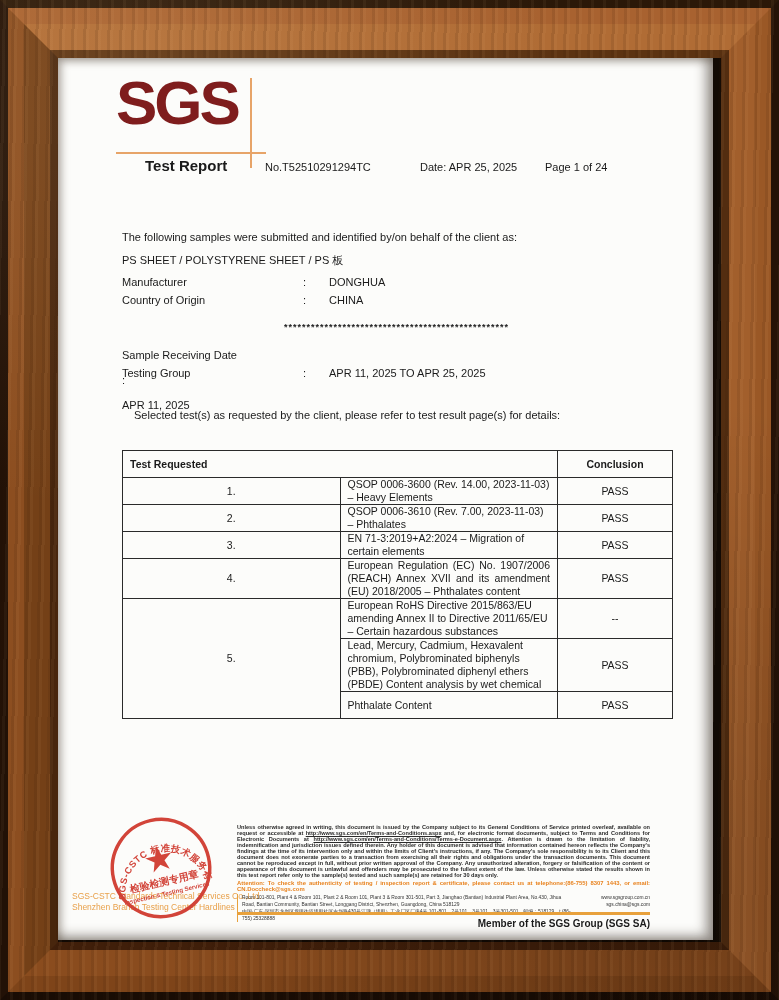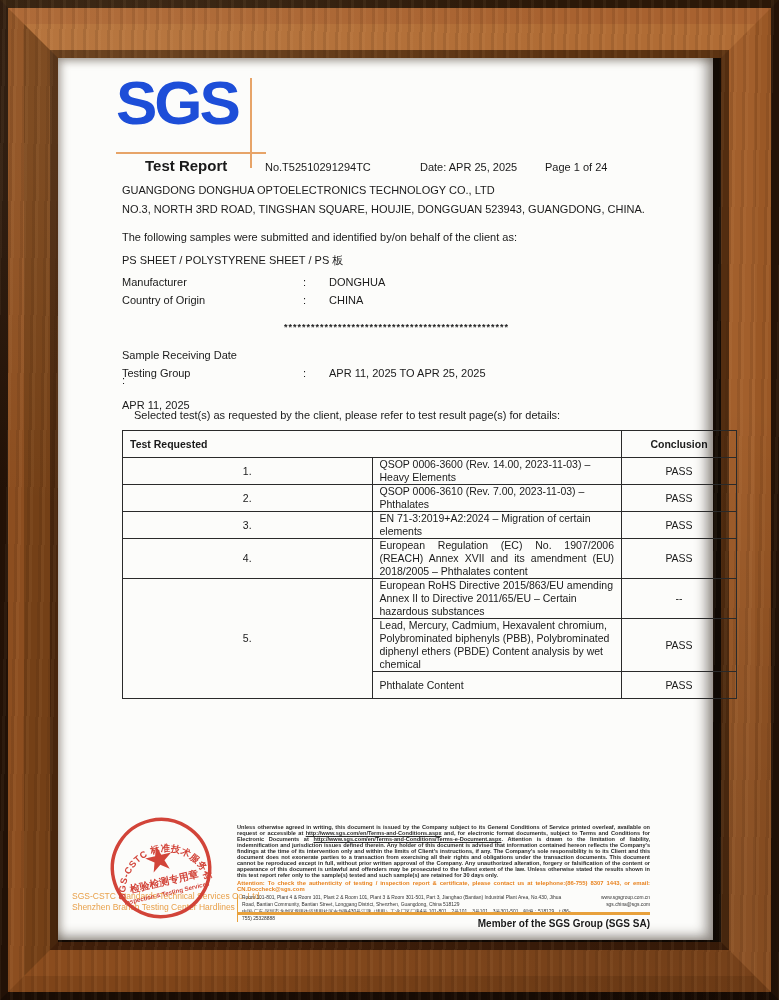--- a/index.html
+++ b/index.html
@@ -19,21 +19,21 @@
       radial-gradient(circle at 85% 90%, rgba(0,0,0,.18), transparent 45%);}
   .paper{position:absolute;left:58px;top:58px;width:655px;height:882px;background:#fcfcfa;z-index:3;
     box-shadow:inset 3px 3px 9px rgba(60,45,30,.40), inset -7px -4px 12px rgba(45,35,28,.48);}
 
   
   .doc{position:absolute;inset:0;color:#1a1a1a;}
   .abs{position:absolute;}
   .fs11{font-size:11px;}
 
   
-  .logo-text{left:58px;top:14px;font-size:62px;font-weight:bold;color:#1d4ed8;letter-spacing:-3px;line-height:1;}
+  .logo-text{left:58px;top:14px;font-size:62px;font-weight:bold;color:#7f1d1d;letter-spacing:-3px;line-height:1;}
   .logo-hline{left:58px;top:94px;width:150px;height:2px;background:#e7a468;}
   .logo-vline{left:192px;top:20px;width:2px;height:90px;background:#e7a468;}
 
   
   .hdr-title{left:87px;top:99px;font-size:15px;font-weight:bold;}
   .hdr-no{left:207px;top:103px;}
   .hdr-date{left:362px;top:103px;}
   .hdr-page{left:487px;top:103px;}
 
   .client{left:64px;top:123px;width:560px;line-height:18.5px;}
@@ -43,21 +43,21 @@
   .fieldrow{left:64px;width:520px;display:flex;gap:13px;}
   .fieldrow .lbl{width:168px;}
   .fieldrow .col{width:13px;}
   .f-manu{top:218px;} .f-coo{top:236px;}
   .f-srd{top:291px;flex-direction:column;} .f-tp{top:309px;}
 
   .stars{left:64px;top:264px;width:549px;text-align:center;font-size:9px;font-weight:bold;letter-spacing:1px;}
   .selected{left:64px;top:351px;margin-left:12px;}
 
   
-  .tbl{left:64px;top:372px;width:615px;border-collapse:collapse;table-layout:fixed;font-size:10.5px;color:#1a1a1a;}
+  .tbl{left:64px;top:392px;width:551px;border-collapse:collapse;table-layout:fixed;font-size:10.5px;color:#1a1a1a;}
   .tbl td{border:1px solid #2a2a2a;padding:0 7px;vertical-align:middle;line-height:13px;}
   .tbl .no{width:37px;text-align:center;padding:0 2px;}
   .tbl .desc{width:408px;}
   .tbl .concl{width:100px;text-align:center;}
   .tbl .hrow td{font-weight:bold;height:26px;}
   .r27{height:26px;} .r26{height:25px;} .r39{height:38px;} .r40{height:39px;} .r38{height:37px;} .r28{height:27px;}
   .just{text-align:justify;margin-top:46px;}
   .rowspan-no{vertical-align:top;padding-top:9px;}
 
   
@@ -87,24 +87,20 @@
 
       <div class="abs logo-text">SGS</div>
       <div class="abs logo-hline"></div>
       <div class="abs logo-vline"></div>
 
       <div class="abs hdr-title">Test Report</div>
       <div class="abs hdr-no fs11">No.T52510291294TC</div>
       <div class="abs hdr-date fs11">Date:  APR 25, 2025</div>
       <div class="abs hdr-page fs11">Page 1 of 24</div>
 
-      <div class="abs client fs11">
-        <div>GUANGDONG DONGHUA OPTOELECTRONICS TECHNOLOGY CO., LTD</div>
-        <div>NO.3, NORTH 3RD ROAD, TINGSHAN SQUARE, HOUJIE, DONGGUAN 523943, GUANGDONG, CHINA.</div>
-      </div>
 
       <div class="abs samples-line fs11">The following samples were submitted and identified by/on behalf of the client as:</div>
       <div class="abs sample-desc fs11">PS SHEET / POLYSTYRENE SHEET / PS 板</div>
 
       <div class="abs fieldrow f-manu fs11">
         <span class="lbl">Manufacturer</span>
         <span class="col">:</span>
         <span>DONGHUA</span>
       </div>
       <div class="abs fieldrow f-coo fs11">

